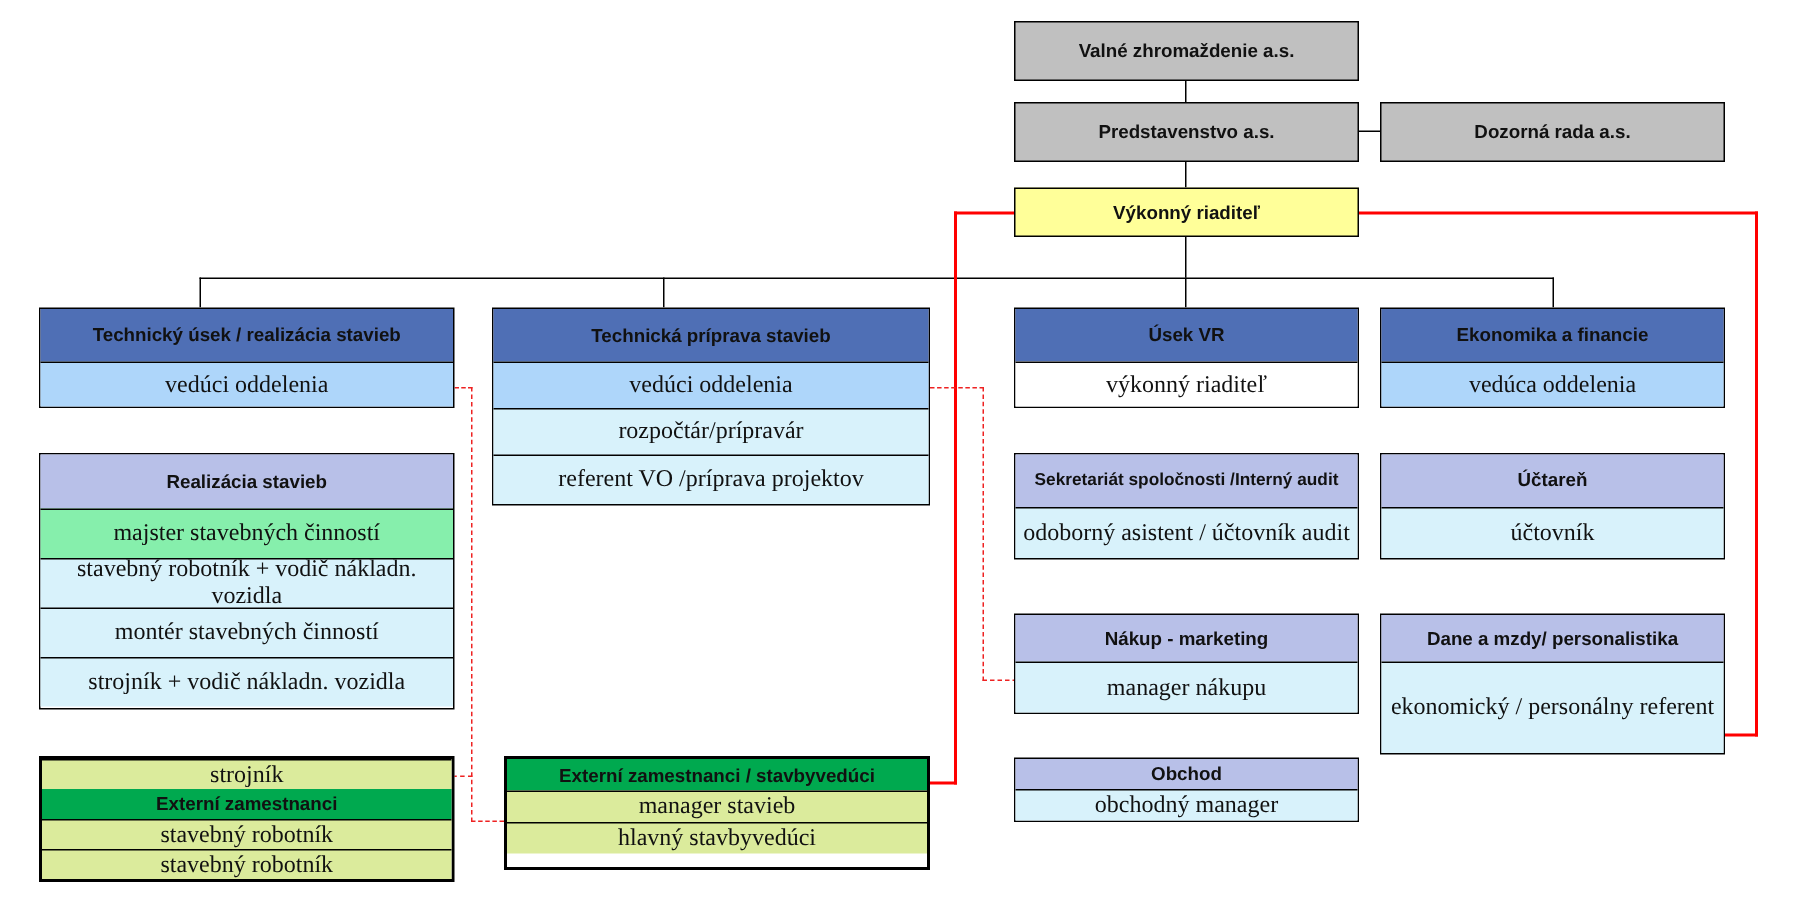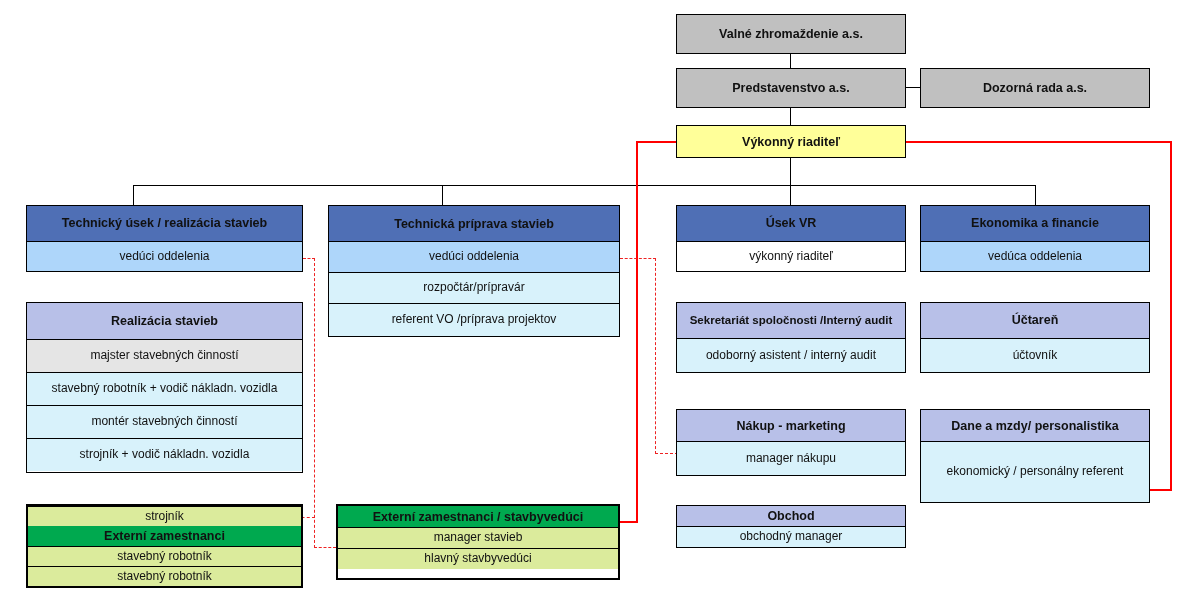--- a/index.html
+++ b/index.html
@@ -34,21 +34,22 @@
     padding: 1px 5px;
     line-height: 1.12;
     overflow: hidden;
   }
   .cell.hdr {
     font-weight: bold;
     font-size: 12.5px;
   }
   .cell.sub {
     font-weight: normal;
-    font-size: 12px;
+    font-size: 16px;
+    font-family: Liberation Serif, serif;
   }
   .cell.divider { border-top: 1.5px solid #000000; }
   .cell.divider-thin { border-top: 1.2px solid #000000; }
 
   
   .conn {
     position: absolute;
     background: #000000;
   }
   .conn.h { height: 1.3px; }
@@ -143,29 +144,29 @@
     <div class="cell sub divider" style="height:31px; background:#ffffff;">výkonný  riaditeľ</div>
   </div>
 
   <div class="node" style="left:920px; top:205px; width:230px; height:67px;">
     <div class="cell hdr" style="height:36px; background:#4f6fb5;">Ekonomika a  financie</div>
     <div class="cell sub divider" style="height:31px; background:#aed6fa;">vedúca oddelenia</div>
   </div>
 
   <div class="node" style="left:26px; top:302px; width:277px; height:171px;">
     <div class="cell hdr" style="height:36px; background:#b8c0e8;">Realizácia stavieb</div>
-    <div class="cell sub divider" style="height:33px; background:#e5e5e5;">majster stavebných činností</div>
+    <div class="cell sub divider" style="height:33px; background:#86efac;">majster stavebných činností</div>
     <div class="cell sub divider" style="height:33px; background:#d8f2fb;">stavebný robotník + vodič nákladn. vozidla</div>
     <div class="cell sub divider" style="height:33px; background:#d8f2fb;">montér stavebných činností</div>
     <div class="cell sub divider" style="height:33px; background:#d8f2fb;">strojník + vodič nákladn. vozidla</div>
   </div>
 
   <div class="node" style="left:676px; top:302px; width:230px; height:71px;">
     <div class="cell hdr" style="height:36px; background:#b8c0e8; font-size:11.5px;">Sekretariát spoločnosti /Interný audit</div>
-    <div class="cell sub divider" style="height:35px; background:#d8f2fb;">odoborný asistent / interný audit</div>
+    <div class="cell sub divider" style="height:35px; background:#d8f2fb;">odoborný asistent / účtovník audit</div>
   </div>
 
   <div class="node" style="left:920px; top:302px; width:230px; height:71px;">
     <div class="cell hdr" style="height:36px; background:#b8c0e8;">Účtareň</div>
     <div class="cell sub divider" style="height:35px; background:#d8f2fb;">účtovník</div>
   </div>
 
   <div class="node" style="left:676px; top:409px; width:230px; height:67px;">
     <div class="cell hdr" style="height:32px; background:#b8c0e8;">Nákup - marketing</div>
     <div class="cell sub divider" style="height:35px; background:#d8f2fb;">manager nákupu</div>

